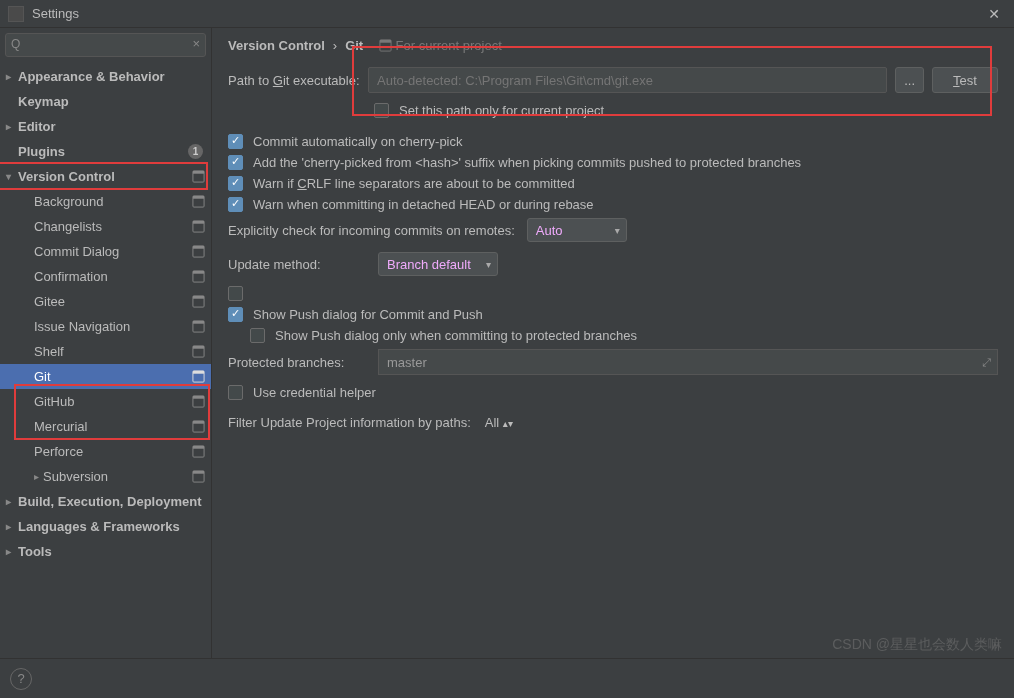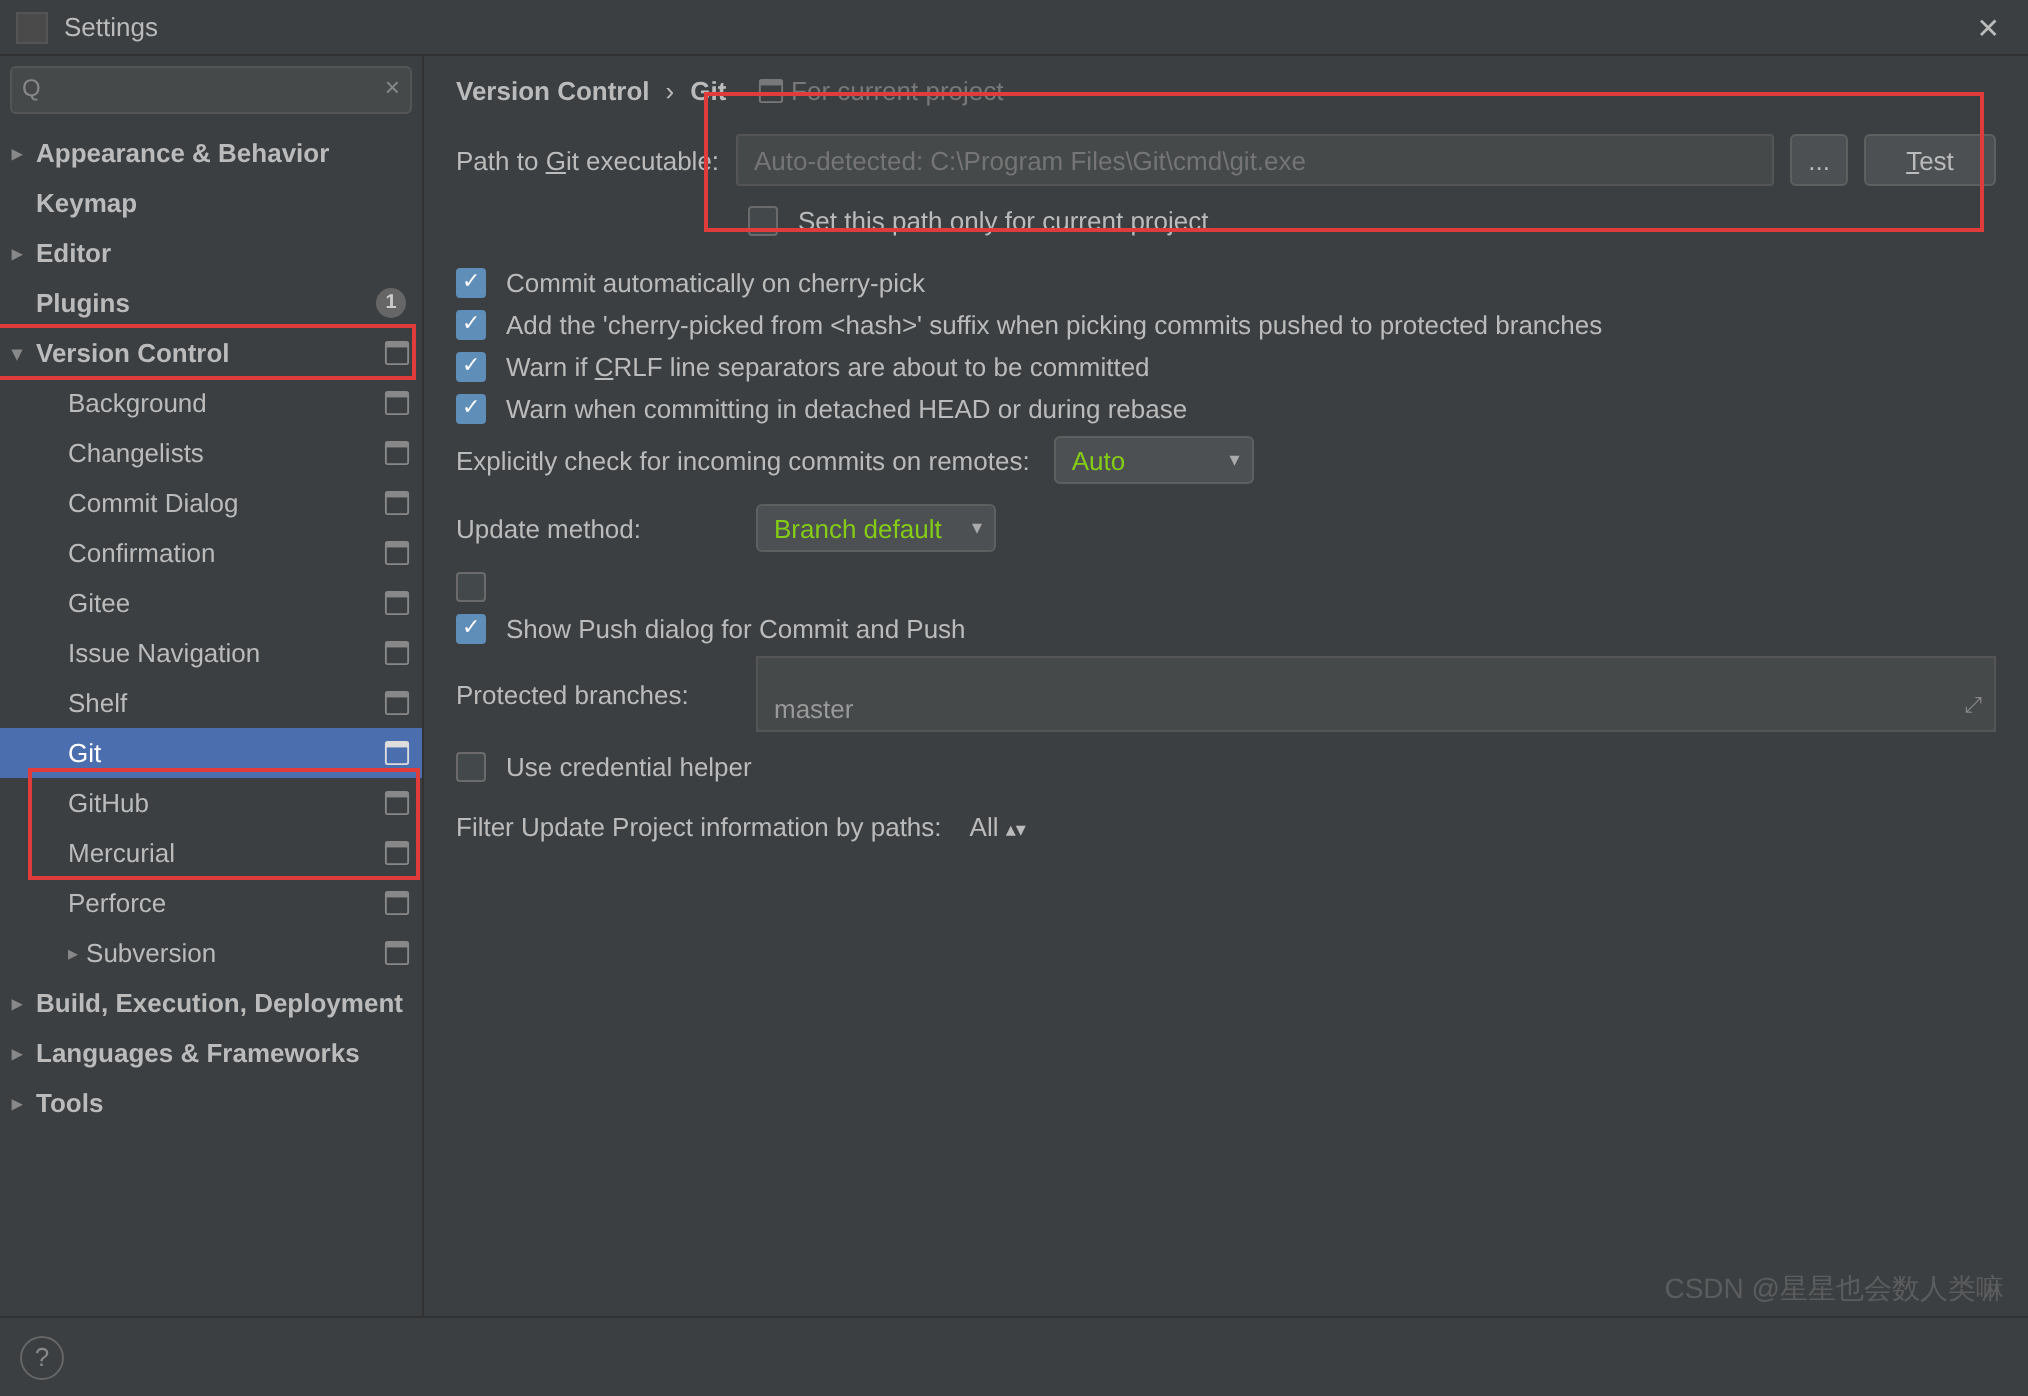--- a/index.html
+++ b/index.html
@@ -30,23 +30,23 @@
 .row label.fld { color:#bbbbbb; width:140px; }
 .row label.fld .mn { text-decoration:underline; }
 input.text { background:#45494a; border:1px solid #555; color:#808080; height:26px; padding:12px 8px; border-radius:2px; }
 .btn { background:#4c5052; border:1px solid #5e6060; color:#bbbbbb; height:26px; padding:0 14px; border-radius:3px; cursor:pointer; }
 .btn .mn { text-decoration:underline; }
 .chk { display:flex; align-items:center; gap:10px; margin-bottom:6px; cursor:pointer; }
 .chk input { appearance:none; width:15px; height:15px; background:#43494a; border:1px solid #6b6b6b; border-radius:2px; position:relative; cursor:pointer; }
 .chk input:checked { background:#5f8eb8; border-color:#5f8eb8; }
 .chk input:checked::after { content:"✓"; position:absolute; color:#fff; font-size:11px; left:2px; top:-1px; }
 .chk span .mn { text-decoration:underline; }
-.combo { background:#4c5052; border:1px solid #5e6060; color:#84cc16; height:24px; padding:0 22px 0 8px; border-radius:3px; position:relative; cursor:pointer; display:inline-flex; align-items:center; }
+.combo { background:#4c5052; border:1px solid #5e6060; color:#f0abfc; height:24px; padding:0 22px 0 8px; border-radius:3px; position:relative; cursor:pointer; display:inline-flex; align-items:center; }
 .combo::after { content:"▾"; position:absolute; right:6px; color:#aaa; font-size:10px; }
-.protected { background:#45494a; border:1px solid #555; height:26px; display:flex; padding:18px 8px; font-family:monospace; color:#999; position:relative; }
+.protected { background:#45494a; border:1px solid #555; height:26px; display:flex; align-items:center; padding:0 8px; font-family:monospace; color:#999; position:relative; }
 .protected .expand { position:absolute; right:6px; color:#888; font-size:11px; }
 .sep { height:10px; }
 .footer { height:40px; border-top:1px solid #323232; display:flex; align-items:center; padding:0 10px; background:#3c3f41; }
 .help { width:22px; height:22px; border:1px solid #666; border-radius:11px; display:flex; align-items:center; justify-content:center; color:#888; cursor:pointer; }
 .watermark { position:absolute; right:12px; bottom:44px; color:#7a7a7a; opacity:0.5; font-size:14px; pointer-events:none; }
 .proj-svg { width:13px; height:13px; }
 </style>
 </head>
 <body>
 
@@ -259,20 +259,24 @@
         </div>
     </div>
 
     <label class="chk">
         <input type="checkbox" style="">
       </label>
     <label class="chk">
         <input type="checkbox" checked="" style="">
         <span>Show Push dialog for Commit and Push</span>
       </label>
+    <label class="chk" style="margin-left:22px;">
+        <input type="checkbox" style="">
+        <span>Show Push dialog only when committing to protected branches</span>
+      </label>
 
     <div class="row">
       <span style="width:150px;">Protected branches:</span>
       <div class="protected" style="flex:1;">
           <span>master</span>
           <span class="expand">⤢</span>
         </div>
     </div>
 
     <label class="chk">

